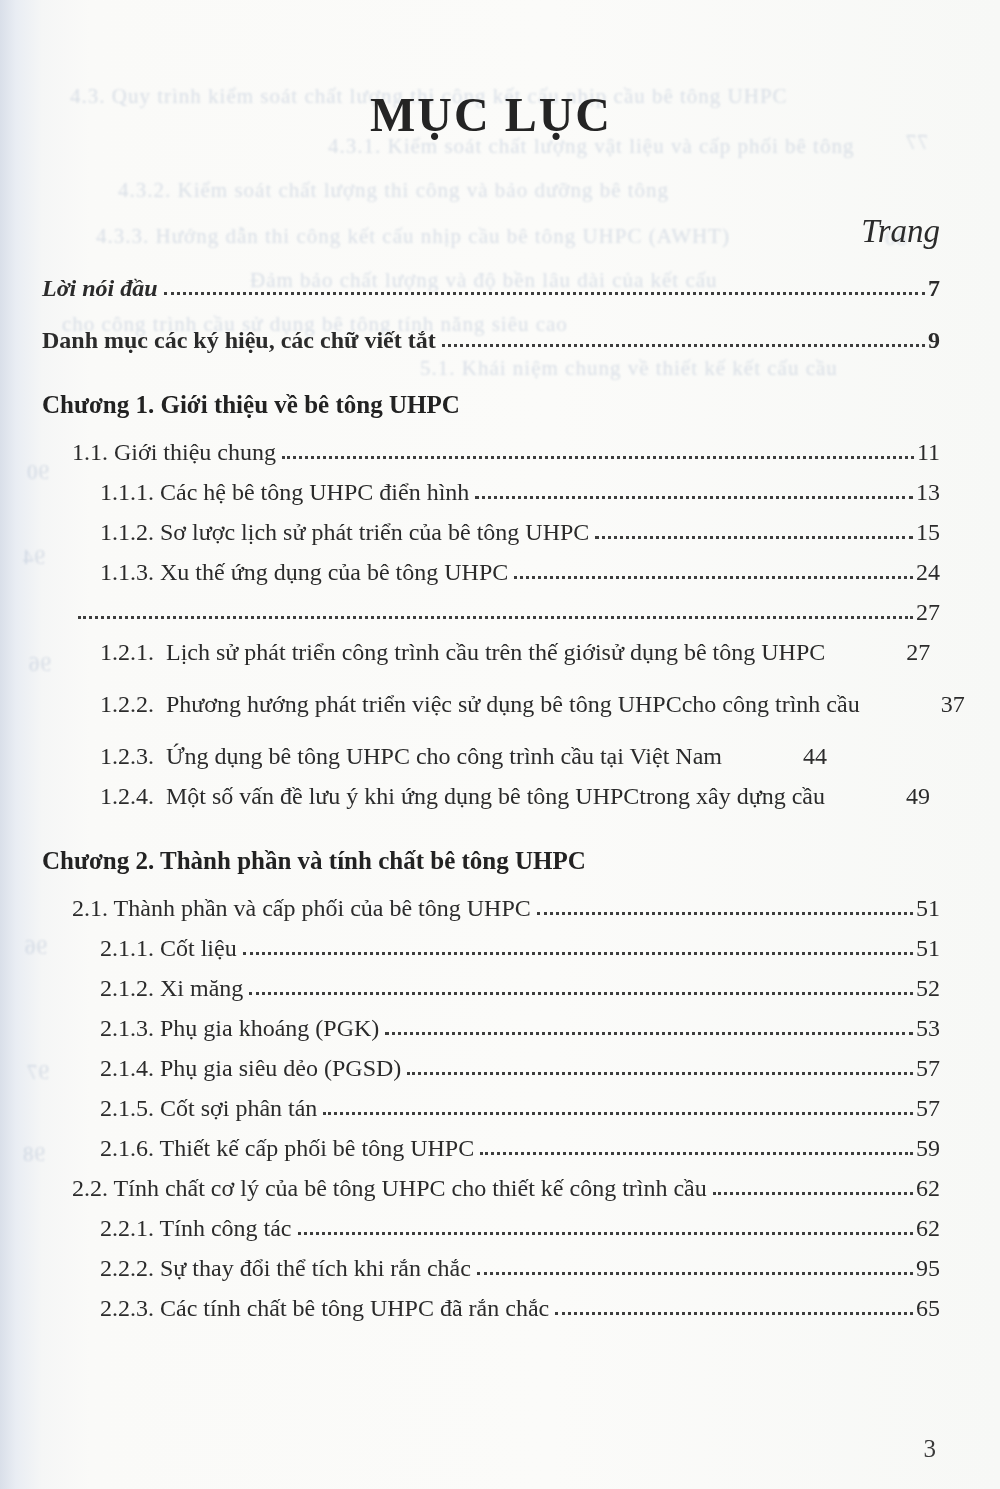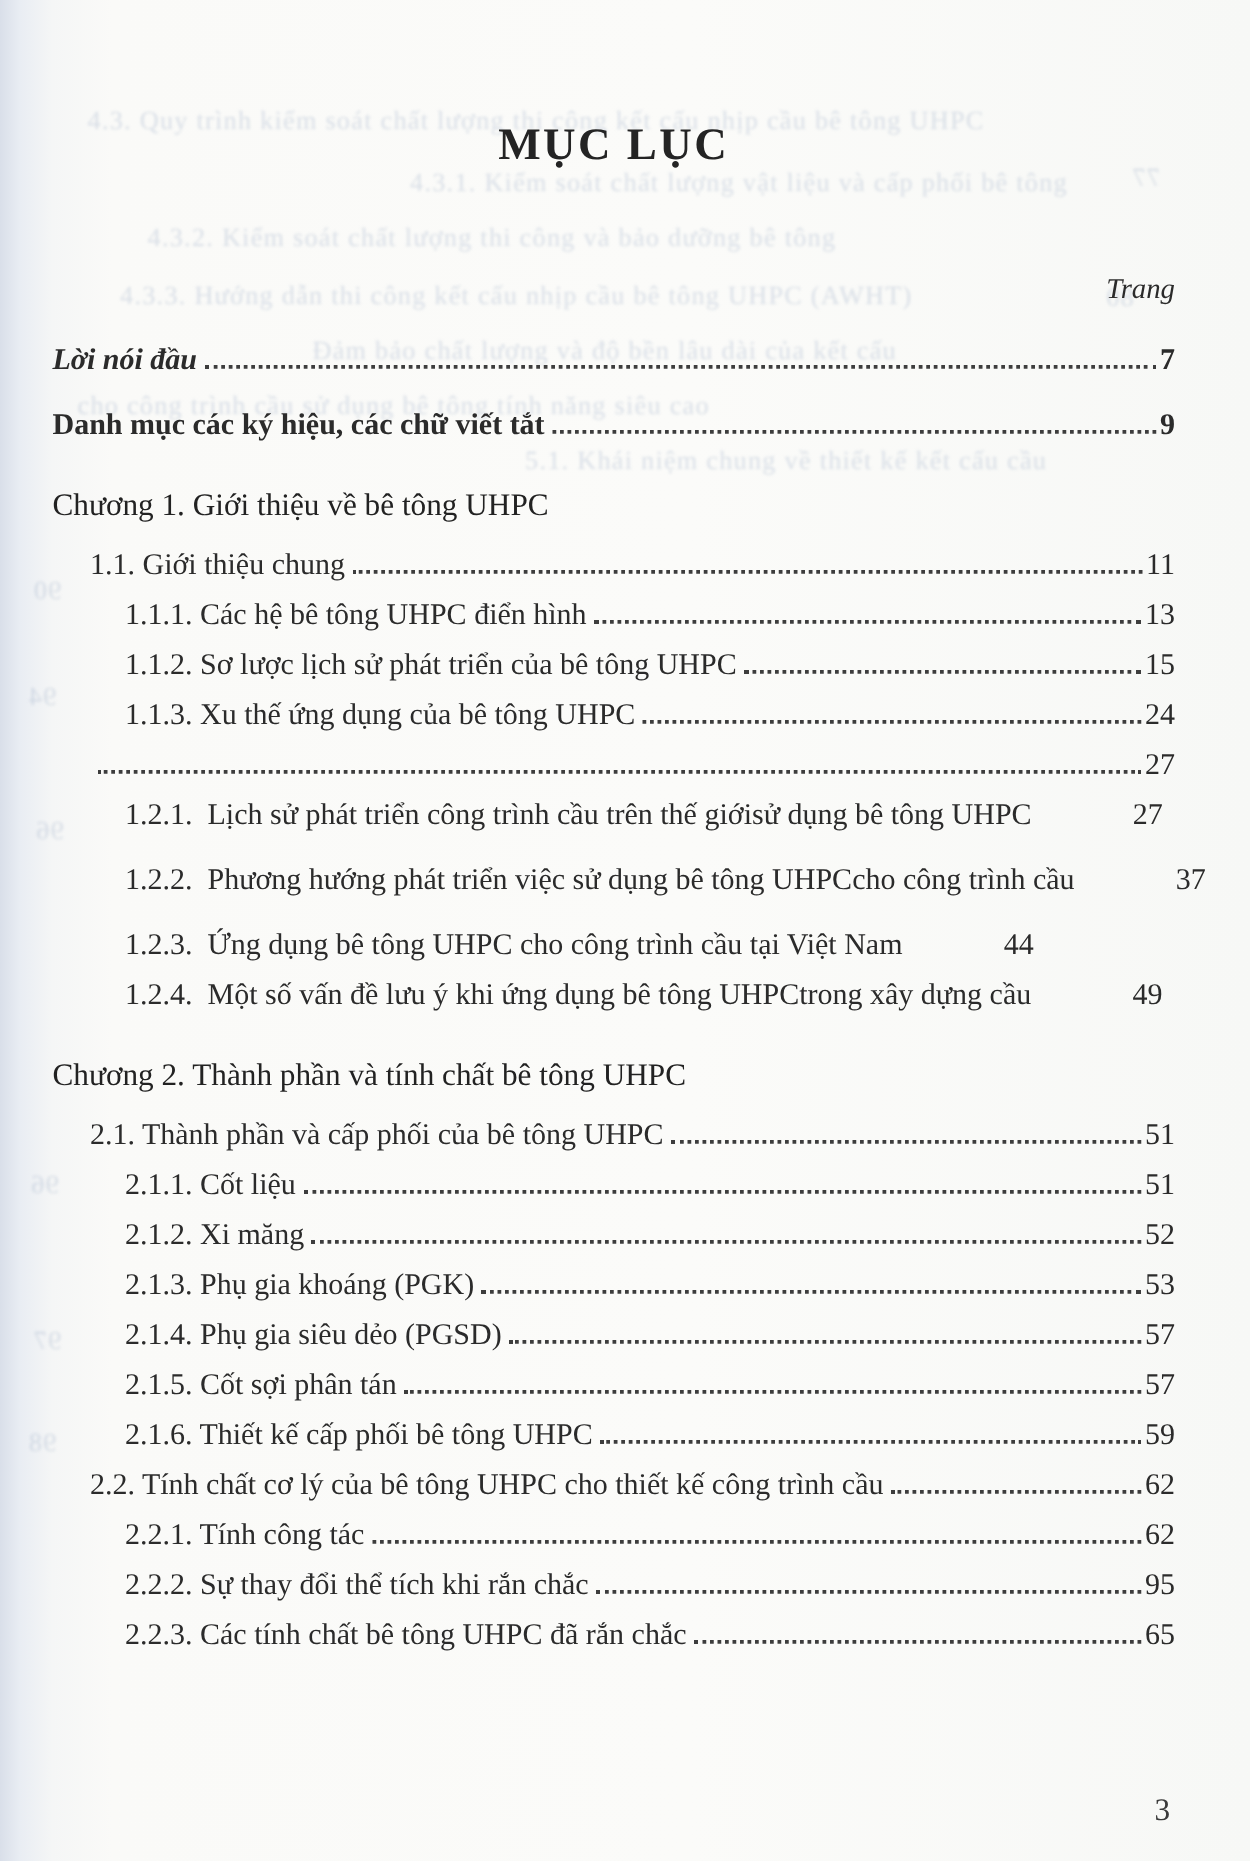--- a/index.html
+++ b/index.html
@@ -29,47 +29,47 @@
     letter-spacing:1px;
   }
   .ghost-line.mirror{transform:scaleX(-1);}
 
   .content{
     position:relative;z-index:2;
     padding:92px 60px 0 42px;
   }
   .doc-title{
     text-align:center;
-    font-size:36px;
+    font-size:48px;
     font-weight:bold;
     letter-spacing:2px;
     line-height:46px;
     color:#242424;
   }
   .col-header{
     text-align:right;
     font-style:italic;
-    font-size:23px;
+    font-size:33px;
     line-height:30px;
     margin-top:78px;
   }
   #toc{
     display:flex;
     flex-direction:column;
     margin-top:28px;
     font-size:24px;
     line-height:28px;
   }
   .row{display:flex;margin-bottom:12px;}
   .row .t{white-space:nowrap;}
   .row.front{margin-bottom:24px;font-weight:bold;}
   .row.front.italic .t{font-style:italic;}
   .row.heading{
     margin-top:12px;margin-bottom:18px;
-    font-weight:normal;
+    font-weight:bold;
     font-size:25px;line-height:30px;
     color:#222;
   }
   .row.ind1{padding-left:30px;}
   .row.ind2{padding-left:58px;}
   .leader{
     flex:1;
     height:0;
     align-self:flex-end;
     margin:0 3px 7px 6px;

